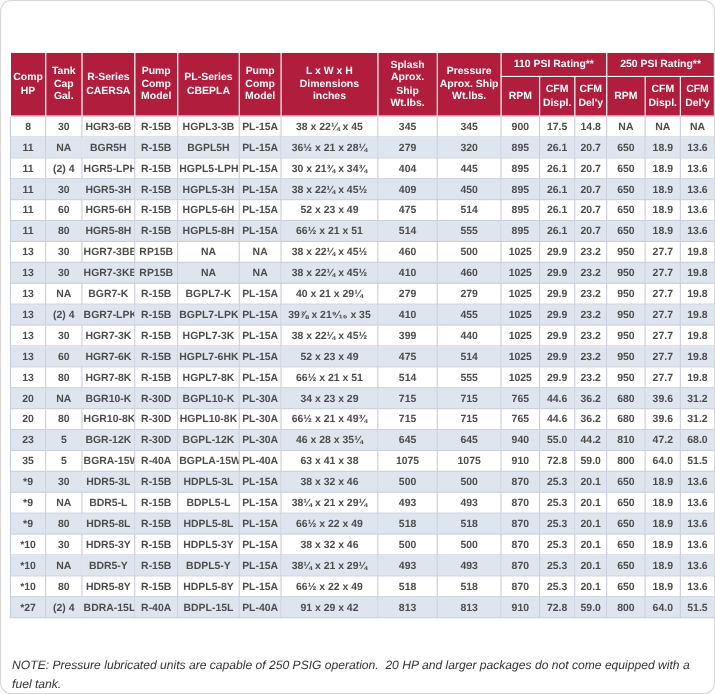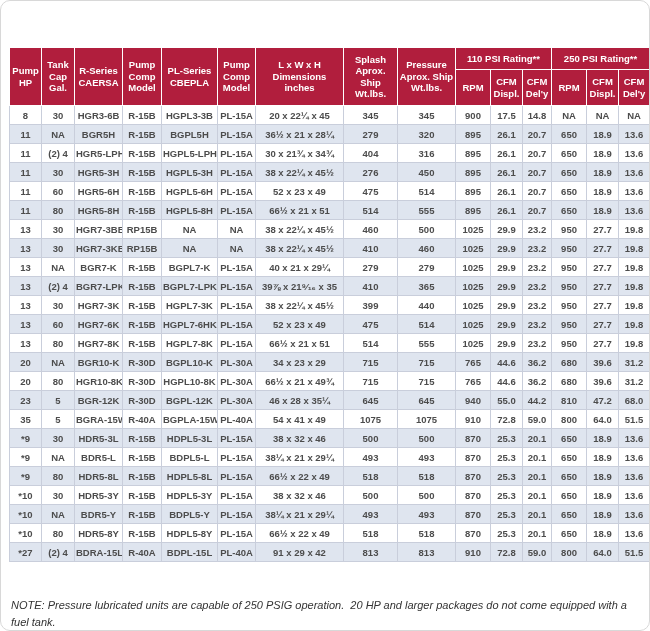--- a/index.html
+++ b/index.html
@@ -64,21 +64,21 @@
         <col class="c8">
         <col class="c9">
       <col class="c10">
         <col class="c11">
         <col class="c12">
         <col class="c13">
         <col class="c14">
     </colgroup>
     <thead>
         <tr class="group-row">
-          <th rowspan="2" class="span-col">Pump HP</th>
+          <th rowspan="2" class="span-col">Comp HP</th>
           <th rowspan="2" class="span-col">Tank Cap Gal.</th>
           <th rowspan="2" class="span-col">R-Series CAERSA</th>
           <th rowspan="2" class="span-col">Pump Comp Model</th>
           <th rowspan="2" class="span-col">PL-Series CBEPLA</th>
           <th rowspan="2" class="span-col">Pump Comp Model</th>
           <th rowspan="2" class="span-col">L x W x H Dimensions inches</th>
           <th rowspan="2" class="span-col">Splash Aprox. Ship Wt.lbs.</th>
           <th rowspan="2" class="span-col">Pressure Aprox. Ship Wt.lbs.</th>
           <th colspan="3">110 PSI Rating**</th>
           <th colspan="3">250 PSI Rating**</th>
@@ -93,21 +93,21 @@
         </tr>
       </thead>
     <tbody>
         <tr>
           <td>8</td>
           <td>30</td>
           <td>HGR3-6B</td>
           <td>R-15B</td>
           <td>HGPL3-3B</td>
           <td>PL-15A</td>
-          <td>20 x 22¼ x 45</td>
+          <td>38 x 22¼ x 45</td>
           <td>345</td>
           <td>345</td>
           <td>900</td>
           <td>17.5</td>
           <td>14.8</td>
           <td>NA</td>
           <td>NA</td>
           <td>NA</td>
         </tr>
         <tr>
@@ -129,37 +129,37 @@
         </tr>
         <tr>
           <td>11</td>
           <td>(2) 4</td>
           <td>HGR5-LPH</td>
           <td>R-15B</td>
           <td>HGPL5-LPH</td>
           <td>PL-15A</td>
           <td>30 x 21¾ x 34¾</td>
           <td>404</td>
-          <td>316</td>
+          <td>445</td>
           <td>895</td>
           <td>26.1</td>
           <td>20.7</td>
           <td>650</td>
           <td>18.9</td>
           <td>13.6</td>
         </tr>
         <tr>
           <td>11</td>
           <td>30</td>
           <td>HGR5-3H</td>
           <td>R-15B</td>
           <td>HGPL5-3H</td>
           <td>PL-15A</td>
           <td>38 x 22¼ x 45½</td>
-          <td>276</td>
+          <td>409</td>
           <td>450</td>
           <td>895</td>
           <td>26.1</td>
           <td>20.7</td>
           <td>650</td>
           <td>18.9</td>
           <td>13.6</td>
         </tr>
         <tr>
           <td>11</td>
@@ -248,21 +248,21 @@
         </tr>
         <tr>
           <td>13</td>
           <td>(2) 4</td>
           <td>BGR7-LPK</td>
           <td>R-15B</td>
           <td>BGPL7-LPK</td>
           <td>PL-15A</td>
           <td>39⅞ x 21⁹⁄₁₆ x 35</td>
           <td>410</td>
-          <td>365</td>
+          <td>455</td>
           <td>1025</td>
           <td>29.9</td>
           <td>23.2</td>
           <td>950</td>
           <td>27.7</td>
           <td>19.8</td>
         </tr>
         <tr>
           <td>13</td>
           <td>30</td>
@@ -365,21 +365,21 @@
           <td>47.2</td>
           <td>68.0</td>
         </tr>
         <tr>
           <td>35</td>
           <td>5</td>
           <td>BGRA-15W</td>
           <td>R-40A</td>
           <td>BGPLA-15W</td>
           <td>PL-40A</td>
-          <td>54 x 41 x 49</td>
+          <td>63 x 41 x 38</td>
           <td>1075</td>
           <td>1075</td>
           <td>910</td>
           <td>72.8</td>
           <td>59.0</td>
           <td>800</td>
           <td>64.0</td>
           <td>51.5</td>
         </tr>
         <tr>

